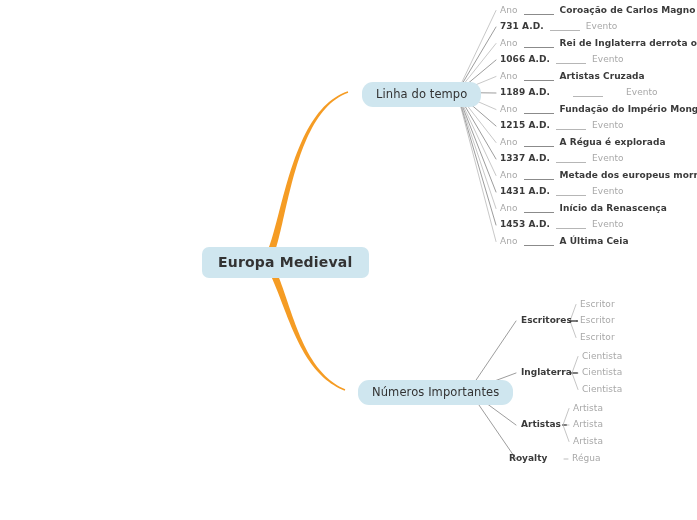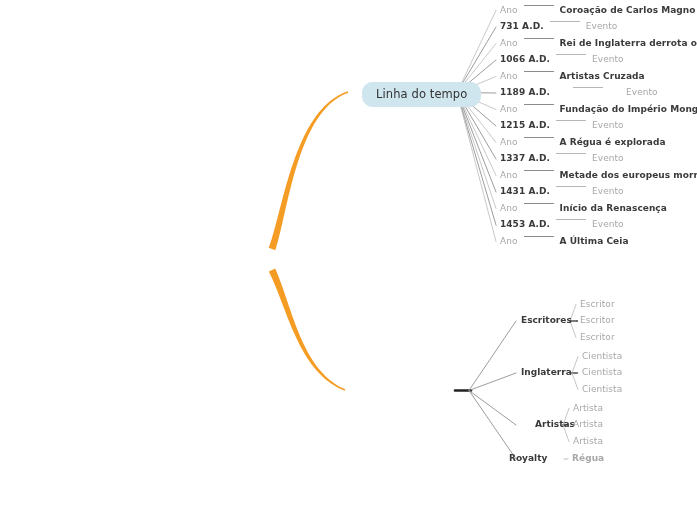--- a/index.html
+++ b/index.html
@@ -51,21 +51,21 @@
     padding: 5px 14px 6px 14px;
     font-size: 11.5px;
     font-weight: normal;
     color: #333333;
     letter-spacing: 0.1px;
   }
   
   .leaf-row {
     position: absolute;
     display: flex;
-    align-items: flex-start;
+    align-items: flex-end;
     white-space: nowrap;
     font-size: 9px;
     letter-spacing: 0.05px;
   }
   .leaf-label {
     font-size: 9px;
   }
   .lbl-dark {
     color: #3a3a3a;
     font-weight: bold;
@@ -138,25 +138,31 @@
         <line x1="572" y1="373" x2="578" y2="373" stroke="#b6b6b6" stroke-width="0.8" stroke-linecap="round"></line>
         <line x1="572" y1="373" x2="578" y2="389.5" stroke="#b6b6b6" stroke-width="0.8" stroke-linecap="round"></line>
         <line x1="566" y1="425" x2="563" y2="425" stroke="#555555" stroke-width="2.2" stroke-linecap="round"></line>
         <line x1="563" y1="425" x2="569" y2="408.5" stroke="#b6b6b6" stroke-width="0.8" stroke-linecap="round"></line>
         <line x1="563" y1="425" x2="569" y2="425" stroke="#b6b6b6" stroke-width="0.8" stroke-linecap="round"></line>
         <line x1="563" y1="425" x2="569" y2="441.5" stroke="#b6b6b6" stroke-width="0.8" stroke-linecap="round"></line>
         <line x1="564" y1="459" x2="568" y2="459" stroke="#b6b6b6" stroke-width="0.9" stroke-linecap="round"></line>
       </g>
   </svg>
 
+  <div class="node root-node" style="left:185px; top:247px;">
+    <span>Europa Medieval</span>
+  </div>
 
   <div class="node branch-node" style="left:345px; top:82px;">
     <span>Linha do tempo</span>
   </div>
 
+  <div class="node branch-node" style="left:341px; top:380px;">
+    <span>Números Importantes</span>
+  </div>
 
   <div id="timeline-rows">
       <div class="leaf-row" style="left: 500px; top: 4.5px;">
         <span class="leaf-label lbl-gray">Ano</span>
         <span class="connector" style="width: 30px;"></span>
         <span class="leaf-label lbl-dark">Coroação de Carlos Magno</span>
       </div>
       <div class="leaf-row" style="left: 500px; top: 21px;">
         <span class="leaf-label lbl-dark">731 A.D.</span>
         <span class="connector connector-gray" style="width: 30px;"></span>
@@ -230,21 +236,21 @@
     </div>
   <div id="numbers-rows">
       <div class="cat-label" style="left: 521px; top: 315px;">Escritores</div>
       <div class="leaf-row lbl-gray" style="left: 580px; top: 298.5px;">Escritor</div>
       <div class="leaf-row lbl-gray" style="left: 580px; top: 315px;">Escritor</div>
       <div class="leaf-row lbl-gray" style="left: 580px; top: 331.5px;">Escritor</div>
       <div class="cat-label" style="left: 521px; top: 367px;">Inglaterra</div>
       <div class="leaf-row lbl-gray" style="left: 582px; top: 350.5px;">Cientista</div>
       <div class="leaf-row lbl-gray" style="left: 582px; top: 367px;">Cientista</div>
       <div class="leaf-row lbl-gray" style="left: 582px; top: 383.5px;">Cientista</div>
-      <div class="cat-label" style="left: 535px; top: 419px;">Artistas</div>
+      <div class="cat-label" style="left: 521px; top: 419px;">Artistas</div>
       <div class="leaf-row lbl-gray" style="left: 573px; top: 402.5px;">Artista</div>
       <div class="leaf-row lbl-gray" style="left: 573px; top: 419px;">Artista</div>
       <div class="leaf-row lbl-gray" style="left: 573px; top: 435.5px;">Artista</div>
       <div class="cat-label" style="left: 509px; top: 453px;">Royalty</div>
-      <div class="leaf-row lbl-gray" style="left: 572px; top: 453px; font-weight: bold;">Régua</div>
+      <div class="leaf-row lbl-gray" style="left: 572px; top: 453px;">Régua</div>
     </div>
 
 </div>
 
 </body></html>

